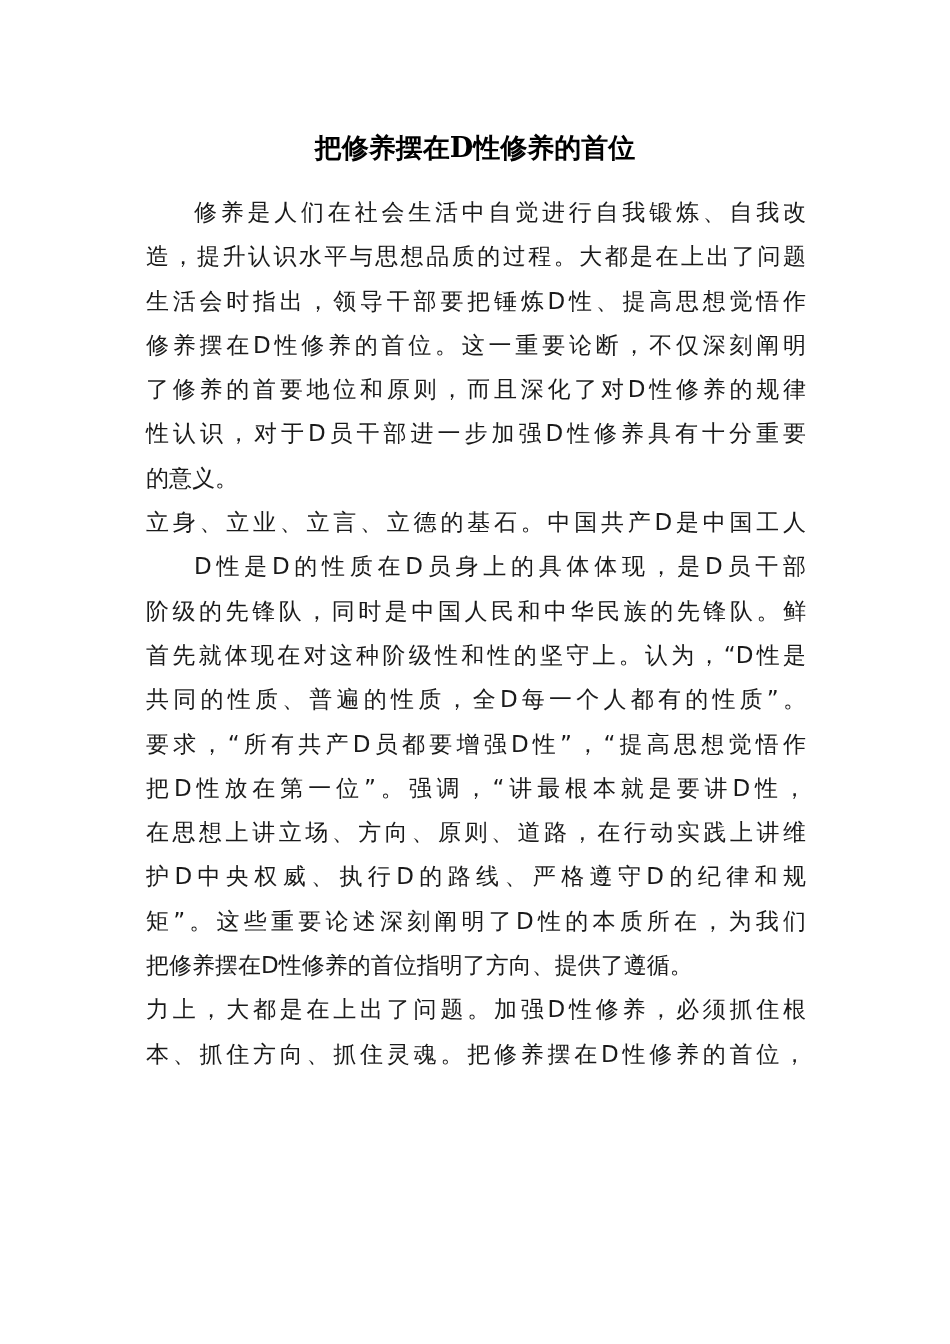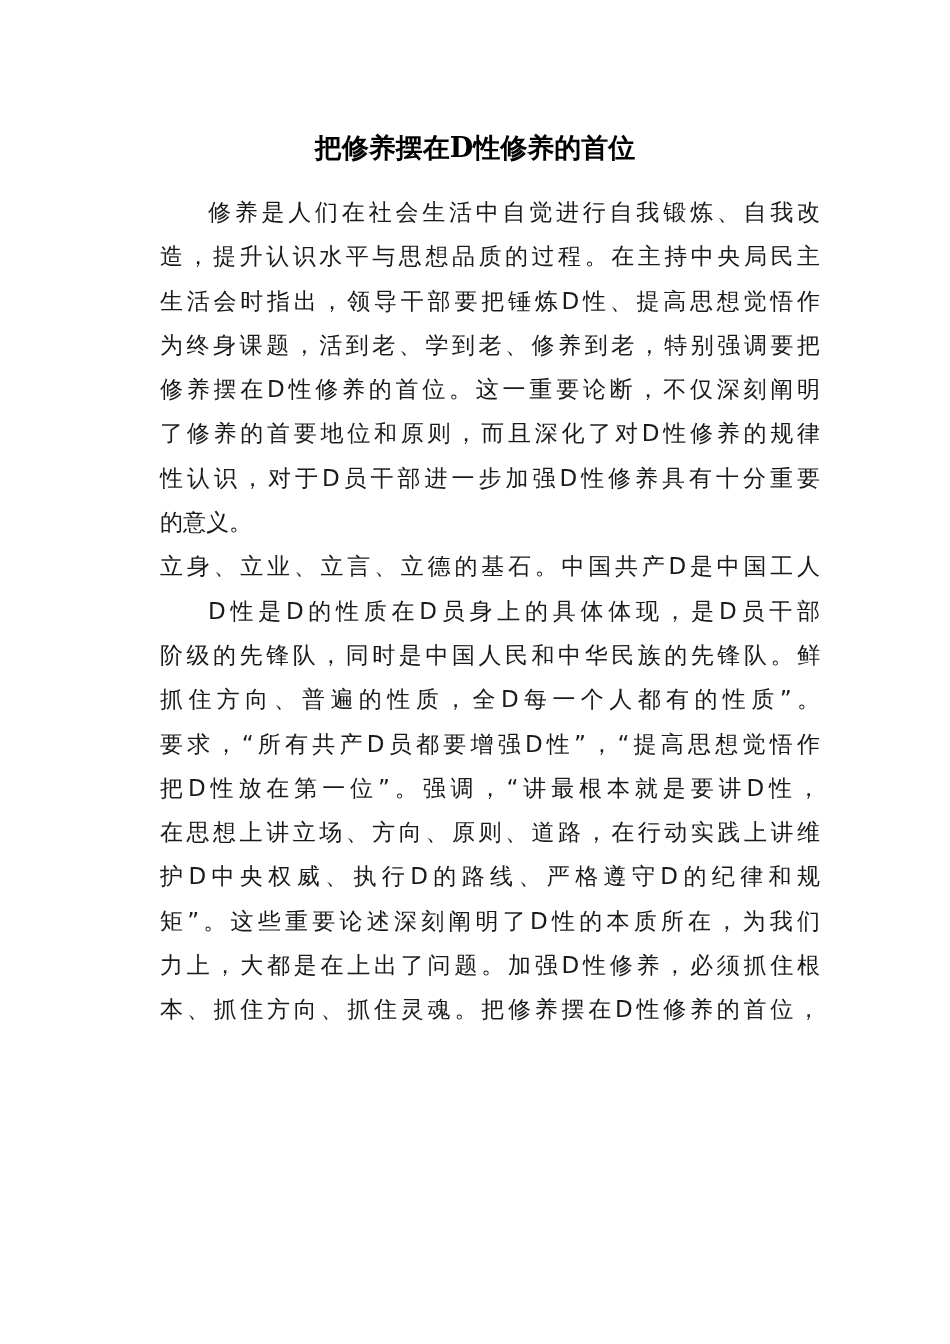--- a/index.html
+++ b/index.html
@@ -31,21 +31,21 @@
       text-align: center;
       font-size: 27px;
       font-weight: bold;
       letter-spacing: 0px;
       line-height: 40px;
       color: #000000;
       font-family: "DejaVu Serif", "Liberation Serif", serif;
     }
     .body-text {
       position: absolute;
-      left: 160px;
+      left: 146px;
       top: 190px;
       width: 660px;
     }
     .line {
       display: block;
       height: 44.3px;
       line-height: 44.3px;
       font-size: 23px;
       white-space: nowrap;
       text-align: justify;
@@ -71,39 +71,40 @@
 </head>
 <body>
 
 <div class="page">
   <div class="title">把修养摆在D性修养的首位</div>
 
   <div class="body-text">
 
     <div class="para">
       <span class="line indent">修养是人们在社会生活中自觉进行自我锻炼、自我改</span>
-      <span class="line">造，提升认识水平与思想品质的过程。在主持中央局民主</span>
+      <span class="line">造，提升认识水平与思想品质的过程。大都是在上出了问题</span>
       <span class="line">生活会时指出，领导干部要把锤炼D性、提高思想觉悟作</span>
-      <span class="line">为终身课题，活到老、学到老、修养到老，特别强调要把</span>
       <span class="line">修养摆在D性修养的首位。这一重要论断，不仅深刻阐明</span>
       <span class="line">了修养的首要地位和原则，而且深化了对D性修养的规律</span>
       <span class="line">性认识，对于D员干部进一步加强D性修养具有十分重要</span>
       <span class="line last">的意义。</span>
     </div>
 
     <div class="para">
       <span class="line">立身、立业、立言、立德的基石。中国共产D是中国工人</span>
       <span class="line indent">D性是D的性质在D员身上的具体体现，是D员干部</span>
       <span class="line">阶级的先锋队，同时是中国人民和中华民族的先锋队。鲜</span>
-      <span class="line">抓住方向、普遍的性质，全D每一个人都有的性质”。</span>
+      <span class="line">首先就体现在对这种阶级性和性的坚守上。认为，“D性是</span>
+      <span class="line">共同的性质、普遍的性质，全D每一个人都有的性质”。</span>
       <span class="line">要求，“所有共产D员都要增强D性”，“提高思想觉悟作</span>
       <span class="line">把D性放在第一位”。强调，“讲最根本就是要讲D性，</span>
       <span class="line">在思想上讲立场、方向、原则、道路，在行动实践上讲维</span>
       <span class="line">护D中央权威、执行D的路线、严格遵守D的纪律和规</span>
       <span class="line">矩”。这些重要论述深刻阐明了D性的本质所在，为我们</span>
+      <span class="line last">把修养摆在D性修养的首位指明了方向、提供了遵循。</span>
     </div>
 
     <div class="para">
       <span class="line">力上，大都是在上出了问题。加强D性修养，必须抓住根</span>
       <span class="line">本、抓住方向、抓住灵魂。把修养摆在D性修养的首位，</span>
     </div>
   </div>
 </div>
 
 </body></html>

